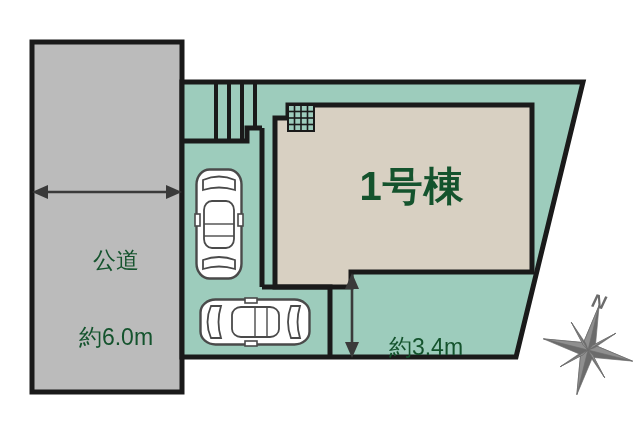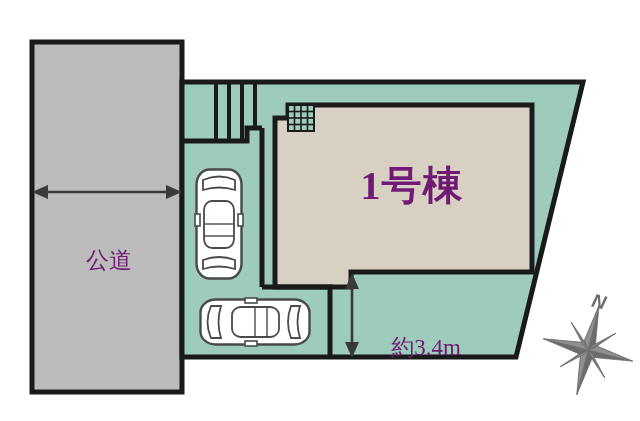--- a/index.html
+++ b/index.html
@@ -22,31 +22,31 @@
     position: absolute;
     left: 0;
     top: 0;
     width: 640px;
     height: 421px;
     display: block;
   }
   .label {
     position: absolute;
     text-align: center;
-    color: #701a75;
+    color: #14532d;
     line-height: 1.12;
     white-space: pre;
     pointer-events: none;
-    font-family: Liberation Serif, serif;
   }
   #road-label {
     left: 36px;
     top: 196px;
     width: 146px;
     font-size: 23px;
+    padding-left: 7px;
   }
   #building-label {
     left: 330px;
     top: 164px;
     width: 164px;
     font-size: 40px;
     font-weight: 700;
     letter-spacing: 1px;
   }
   #garden-label {
@@ -170,20 +170,21 @@
         <polygon points="23,-23 4,-6 0,0"></polygon>
         <polygon points="-23,23 -4,6 0,0"></polygon>
         <polygon points="-23,-23 -6,-4 0,0"></polygon>
         <polygon points="23,23 6,4 0,0"></polygon>
       </g>
     </g>
   </svg>
 
   <div class="label" id="road-label">
     <span class="line1">公道</span>
+    <span class="line2">約6.0m</span>
   </div>
 
   <div class="label" id="building-label">1号棟</div>
 
   <div class="label" id="garden-label">
     <span class="line2">約3.4m</span>
   </div>
 
   <div id="compass-n">N</div>
 

